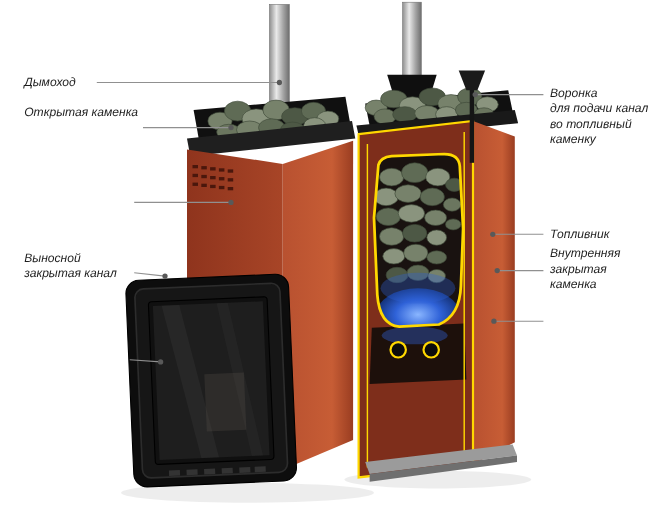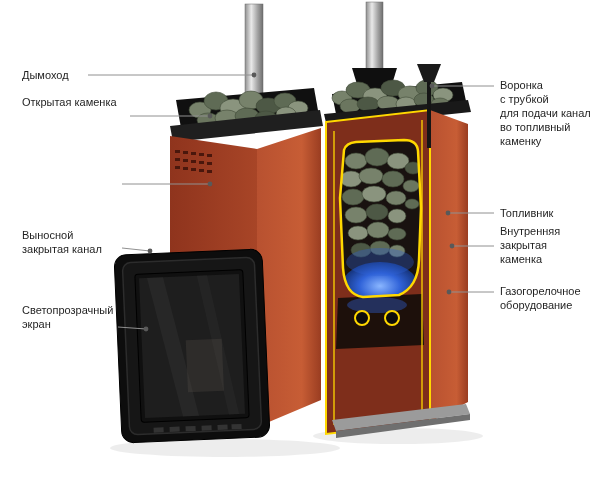--- a/index.html
+++ b/index.html
@@ -3,21 +3,21 @@
 <meta charset="utf-8">
 <style>
   * { margin:0; padding:0; box-sizing:border-box; }
   html,body { width:600px; height:477px; }
   body {
     background:#ffffff;
     font-family:"Liberation Sans", sans-serif;
     position:relative;
     overflow:hidden;
   }
-  .stage { position:absolute; inset:0; }
+  .stage { position:absolute; inset:0;font-style:italic; }
   svg.scene { position:absolute; left:0; top:0; }
   .label {
     position:absolute;
     font-size:11px;
     line-height:14px;
     color:#1f1f1f;
   }
   .label .ln { display:block; white-space:nowrap; }
 </style>
 </head>
@@ -225,38 +225,29 @@
   <div class="label" style="left:22px; top:68px">
     <span class="ln">Дымоход</span>
   </div>
   <div class="label" style="left:22px; top:95px">
     <span class="ln">Открытая каменка</span>
   </div>
   <div class="label" style="left:22px; top:228px">
     <span class="ln">Выносной</span>
     <span class="ln">закрытая канал</span>
   </div>
-  <div class="label" style="left:22px; top:303px">
-    <span class="ln">Светопрозрачный</span>
-    <span class="ln">экран</span>
-  </div>
 
   <div class="label" style="left:500px; top:78px">
     <span class="ln">Воронка</span>
-    <span class="ln">с трубкой</span>
     <span class="ln">для подачи канал</span>
     <span class="ln">во топливный</span>
     <span class="ln">каменку</span>
   </div>
   <div class="label" style="left:500px; top:206px">
     <span class="ln">Топливник</span>
   </div>
   <div class="label" style="left:500px; top:224px">
     <span class="ln">Внутренняя</span>
     <span class="ln">закрытая</span>
     <span class="ln">каменка</span>
   </div>
-  <div class="label" style="left:500px; top:284px">
-    <span class="ln">Газогорелочное</span>
-    <span class="ln">оборудование</span>
-  </div>
 
 </div>
 
 </body></html>

